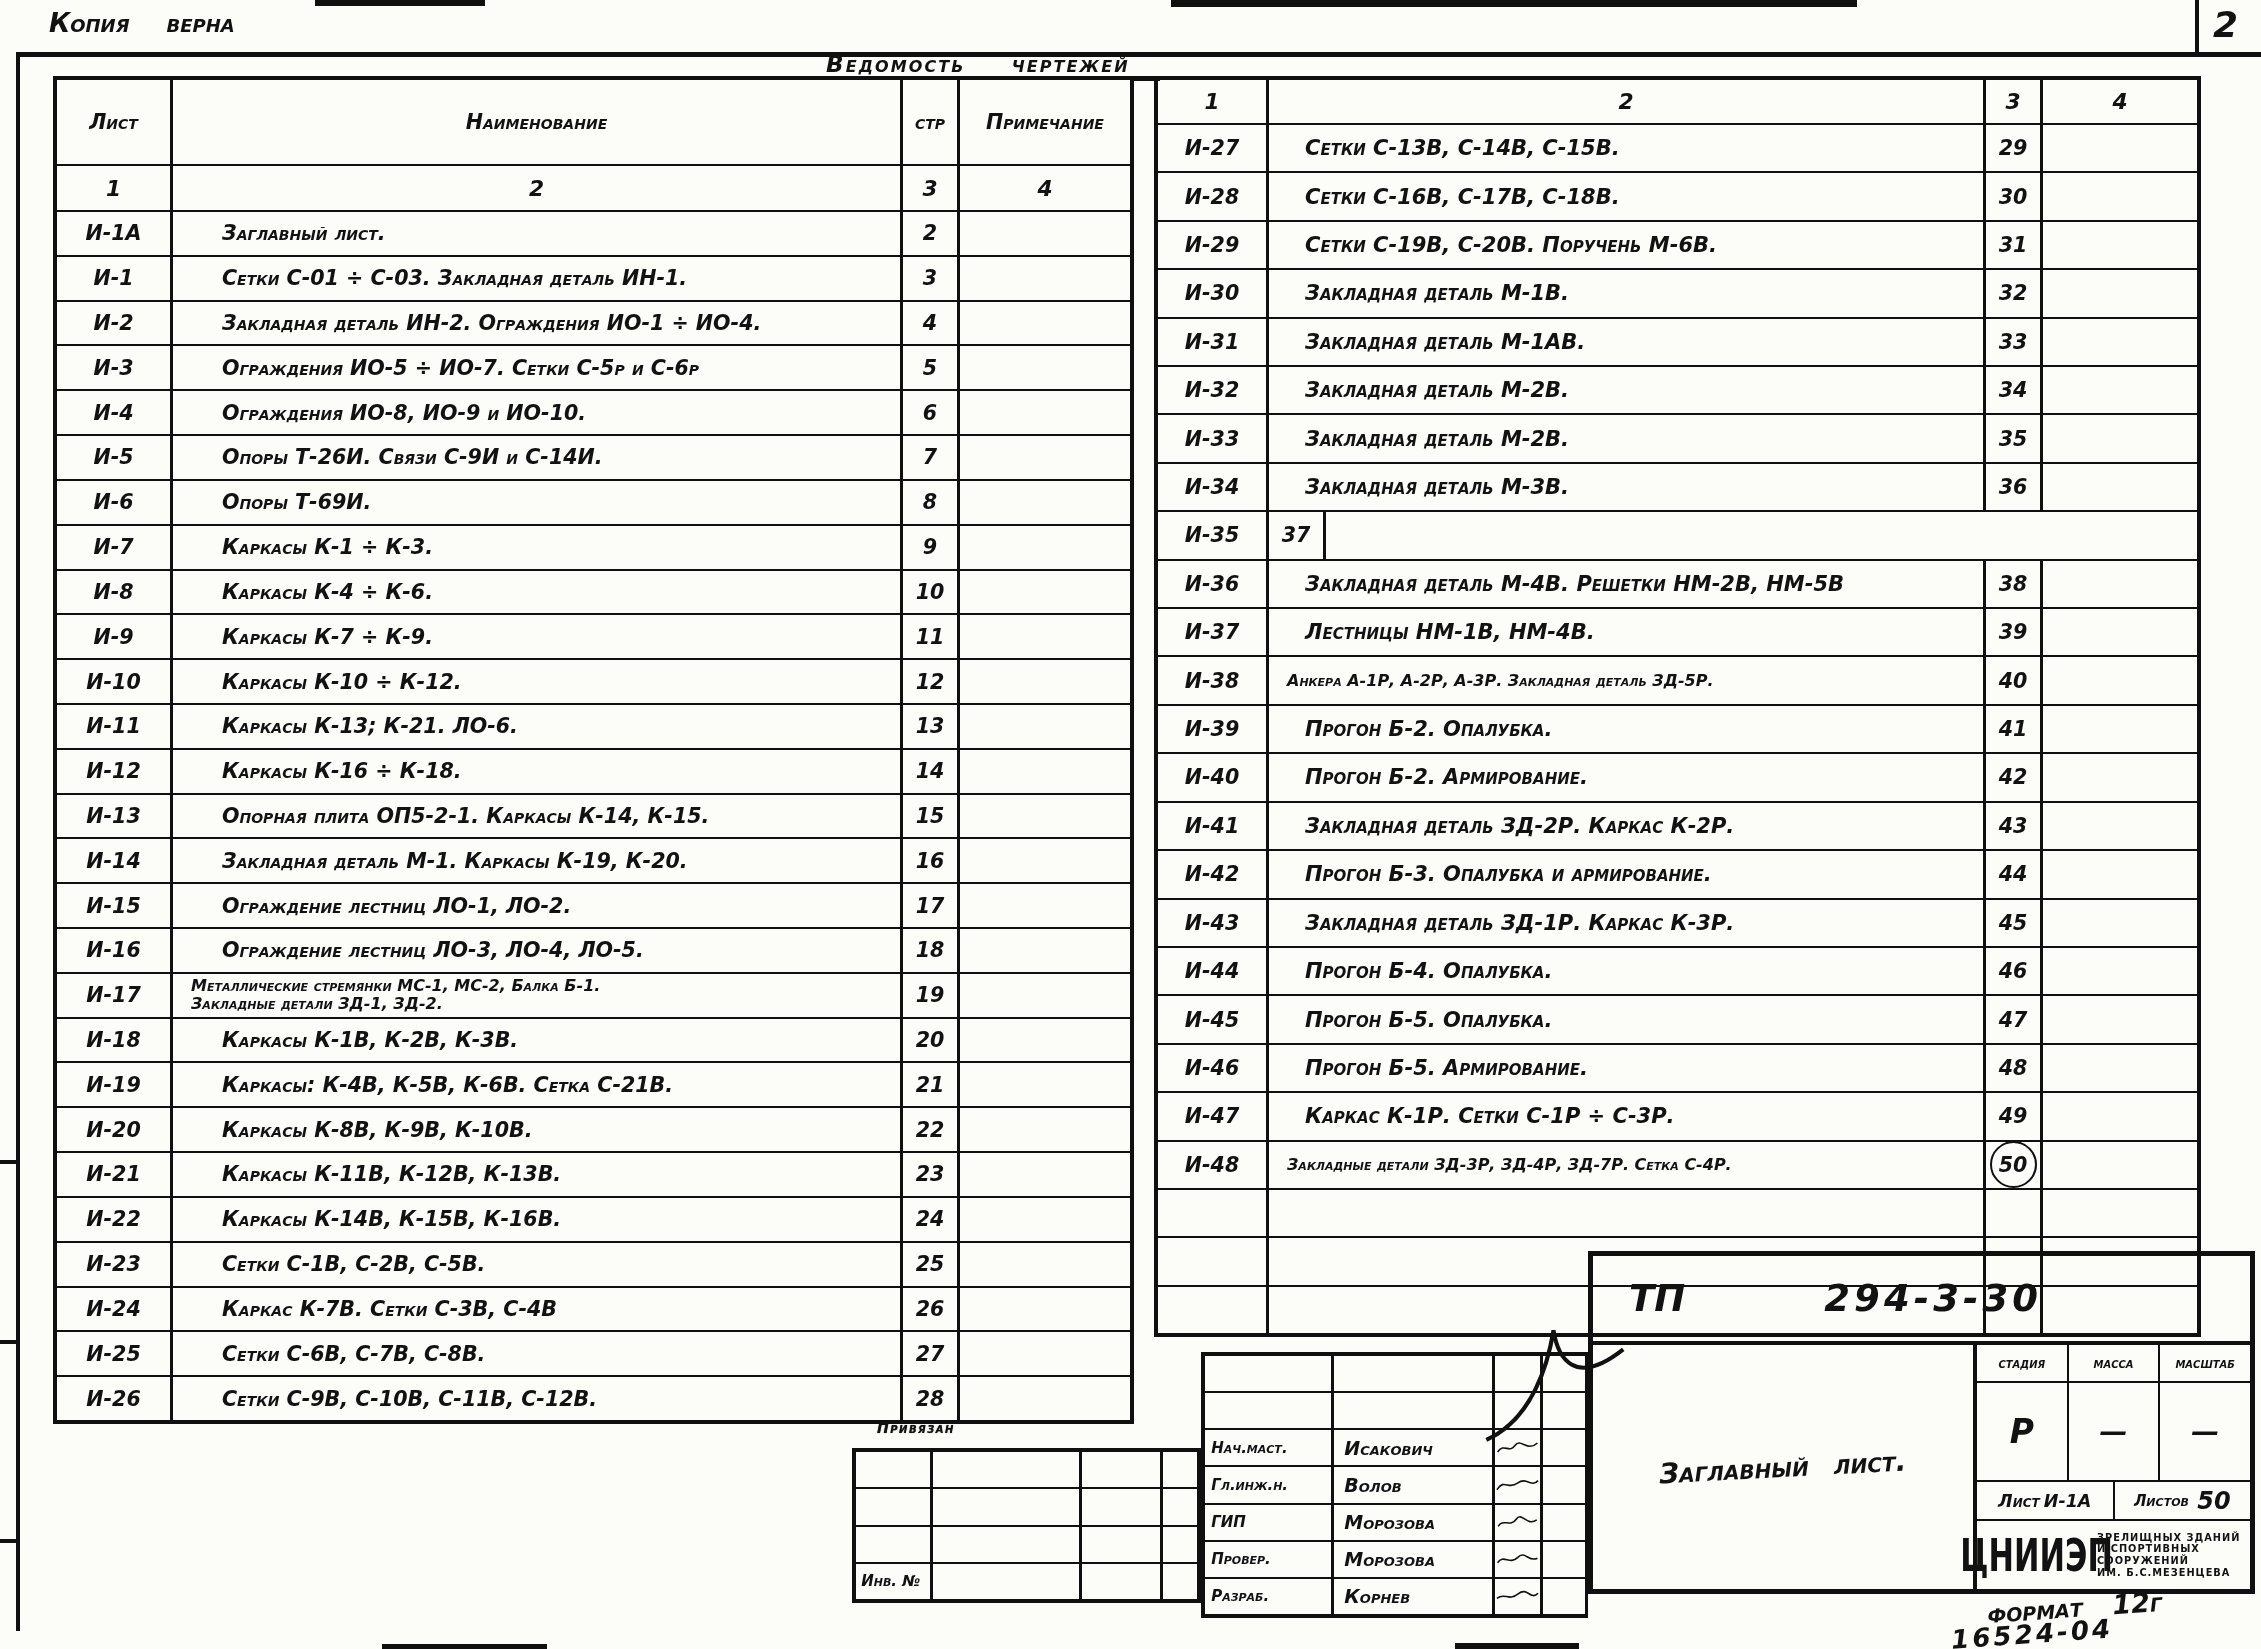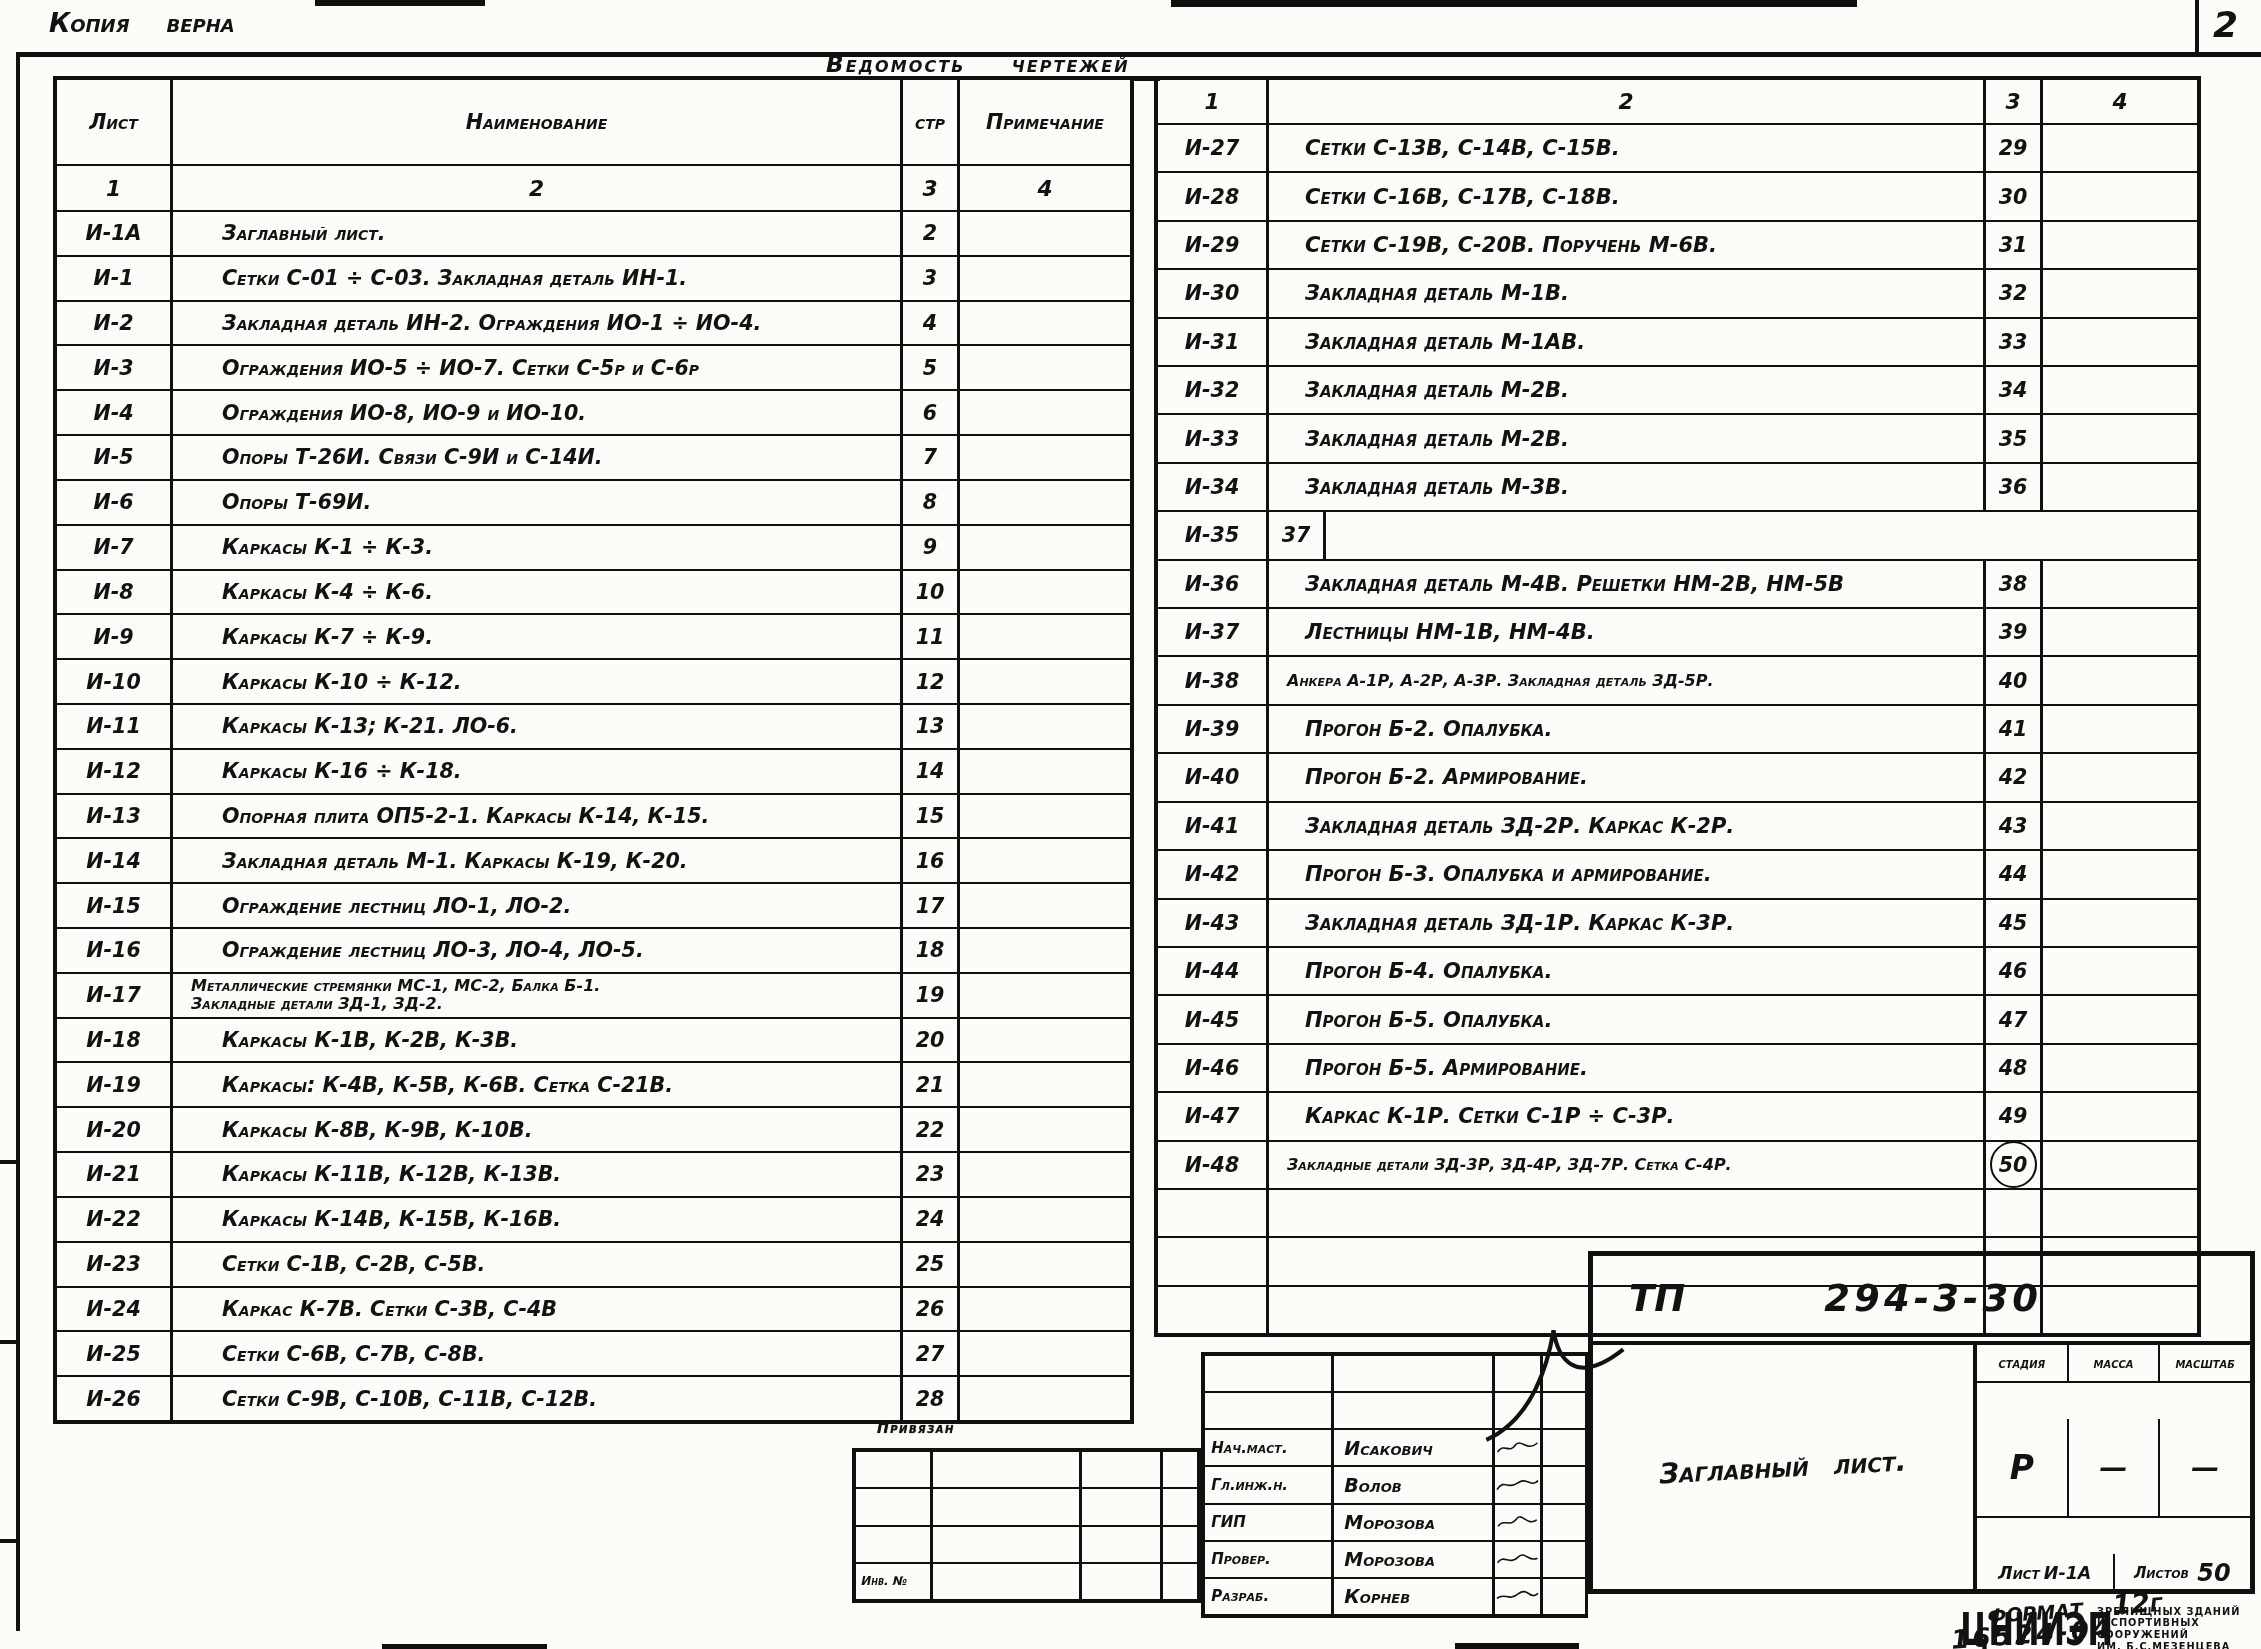--- a/index.html
+++ b/index.html
@@ -27,21 +27,21 @@
   .rt .c-note{width:154px;}
   .c-name.small{font-size:16px !important;padding-left:18px !important;line-height:1.12;}
   .hdr{font-size:24px;}
   .numrow .cell{font-size:21.7px;}
   .circled{border:2.6px solid #101010;border-radius:50%;width:43px;height:43px;display:flex;align-items:center;justify-content:center;}
   
   .tblock{left:1588px;top:1251px;width:667px;height:343px;border:5.2px solid #101010;position:absolute;box-sizing:border-box;display:flex;flex-direction:column;}
   .tb-top{height:85px;border-bottom:4.1px solid #101010;display:flex;align-items:center;flex:none;}
   .tb-body{flex:1;display:flex;min-height:0;}
   .tb-left{width:384px;border-right:4.1px solid #101010;display:flex;align-items:center;justify-content:center;box-sizing:border-box;}
-  .tb-right{flex:1;display:flex;flex-direction:column;min-width:0;gap:36px;}
+  .tb-right{flex:1;display:flex;flex-direction:column;min-width:0;}
   .tb-labels{height:36px;border-bottom:2.6px solid #101010;display:flex;flex:none;}
   .tb-values{height:97px;border-bottom:2.6px solid #101010;display:flex;flex:none;}
   .tb-sheetrow{height:37px;border-bottom:2.6px solid #101010;display:flex;flex:none;}
   .tb-stamp{flex:1;display:flex;align-items:center;min-height:0;}
   .tcell{flex:1;border-right:2.6px solid #101010;display:flex;align-items:center;justify-content:center;box-sizing:border-box;overflow:hidden;}
   .tcell:last-child{border-right:none;}
   
   .sigblock{left:1201px;top:1352px;width:387px;height:266px;position:absolute;box-sizing:border-box;
     border-left:4.1px solid #101010;border-top:4.1px solid #101010;border-bottom:4.1px solid #101010;
     display:flex;flex-direction:column;}
@@ -50,21 +50,21 @@
   .sigrow .cell{border-right:3.1px solid #101010;}
   .s-role{width:129px;font-size:15px;justify-content:flex-start;padding-left:6.2px;}
   .s-name{width:161px;font-size:19px;justify-content:flex-start;padding-left:10.3px;}
   .s-sig{flex:1;}
   .s-tail{width:45px;}
   
   .reggrid{left:852px;top:1448px;width:349px;height:155px;border:4.1px solid #101010;position:absolute;box-sizing:border-box;display:flex;flex-direction:column;}
   .regrow{flex:1;display:flex;border-bottom:2.6px solid #101010;min-height:0;}
   .regrow:last-child{border-bottom:none;}
   .r1{width:77px;} .r2{width:149px;} .r3{width:81px;} .r4{flex:1;}
-  .reggrid .cell{font-size:12px;text-align:right;}
+  .reggrid .cell{font-size:15px;text-align:right;}
   .inv{justify-content:flex-start !important;padding-left:5.2px;}
   .orglines{font-size:9.8px;font-weight:bold;letter-spacing:1px;line-height:1.18;text-transform:uppercase;text-align:left;}
   .orgabbr{font-size:29px;font-weight:bold;letter-spacing:0px;transform:scaleY(1.55) scaleX(1.05);}
 </style>
 </head>
 <body>
 
 <div class="sheet">
 
   <div class="bar" style="left:315px;top:0;width:170px;height:6.2px;"></div>

